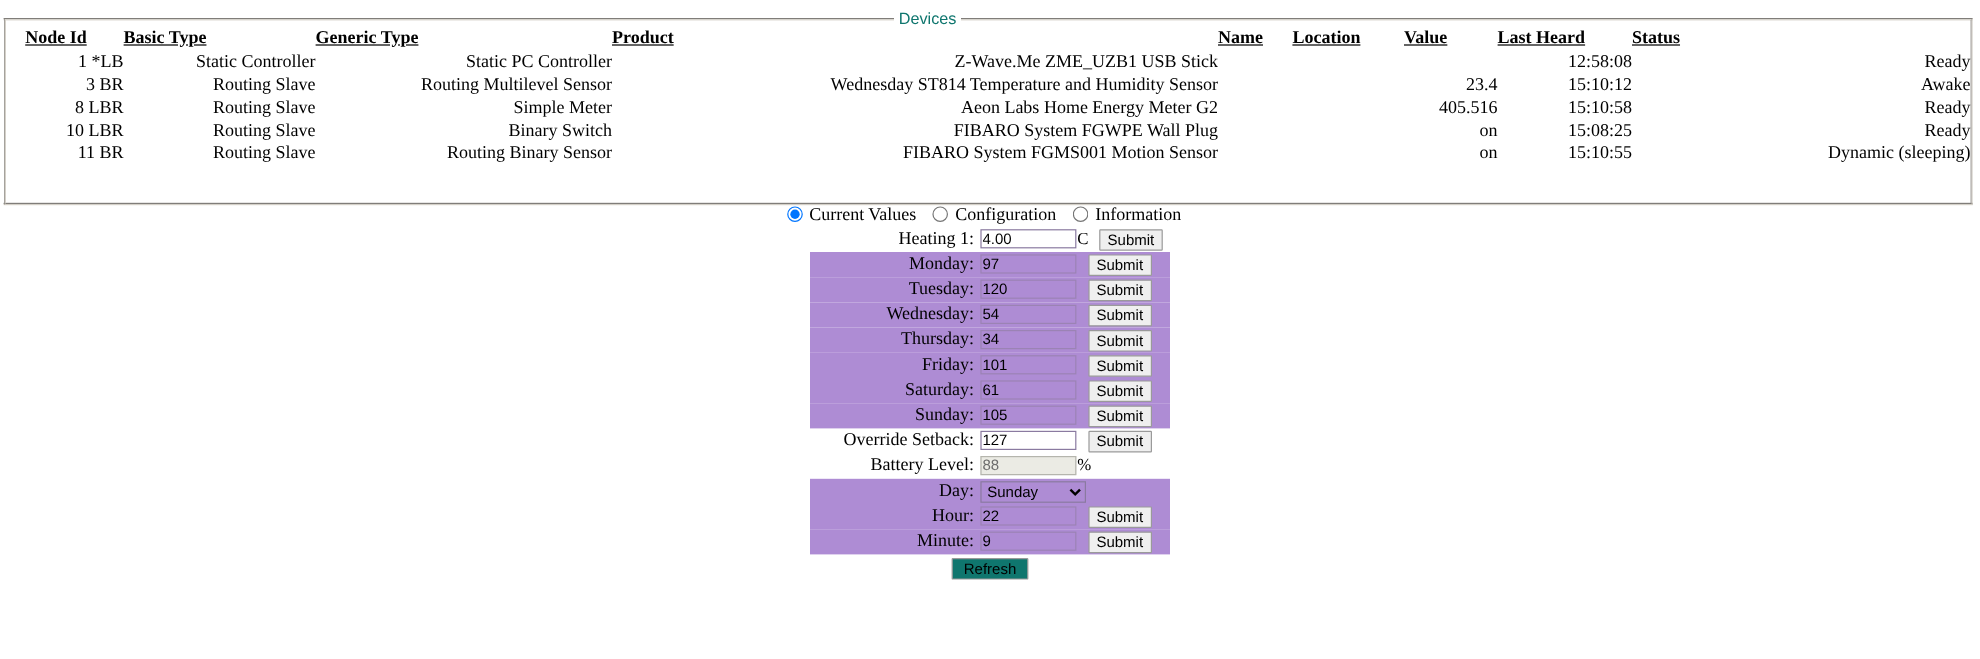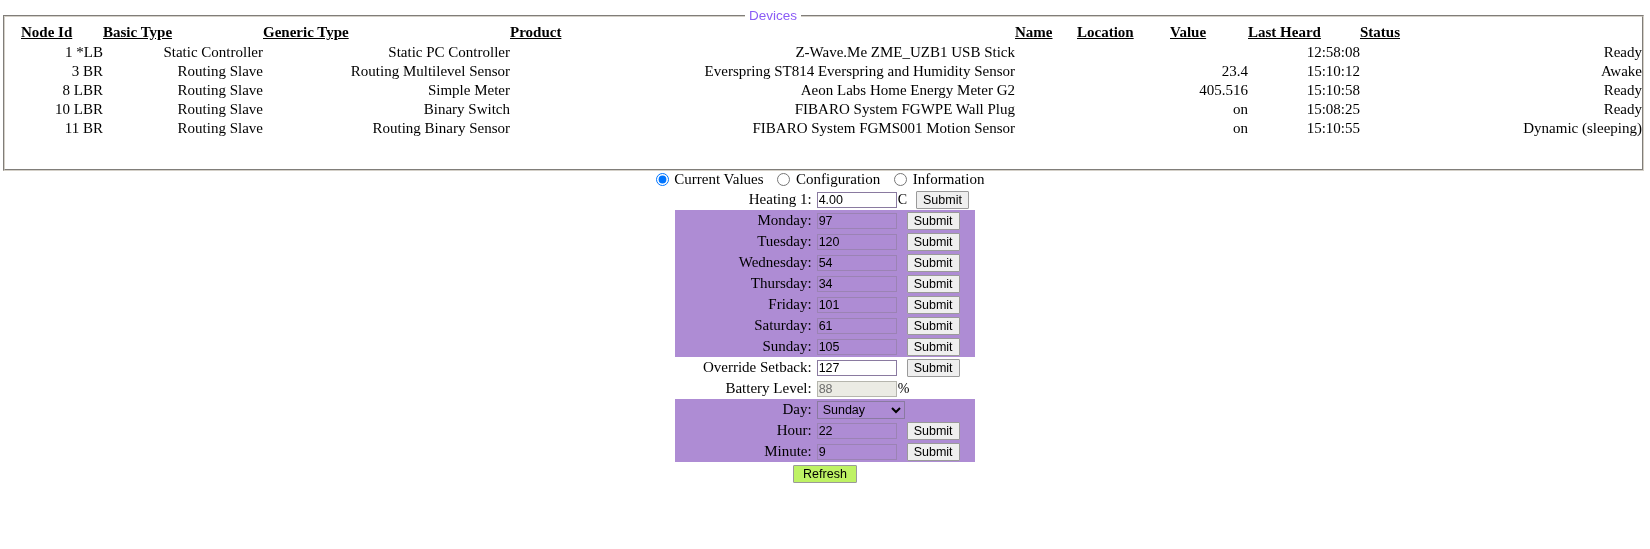--- a/index.html
+++ b/index.html
@@ -27,21 +27,21 @@
     border: 2px groove #d4d0c8;
     margin: 0;
     padding: 0;
     box-sizing: border-box;
   }
   .devices-legend {
     font-family: "Liberation Sans", "DejaVu Sans", sans-serif;
     font-size: 13.5px;
     padding: 0 4px;
     margin-left: 740px;
-    color: #8b5cf6;
+    color: #0f766e;
   }
 
   .dev-table {
     border-collapse: collapse;
     width: 100%;
     margin-top: 1px;
   }
   .dev-table th {
     text-align: left;
     font-weight: bold;
@@ -173,21 +173,21 @@
     color: #000;
     cursor: pointer;
   }
   .refresh-wrap {
     margin-top: 3px;
   }
   button.refresh {
     font-family: "Liberation Sans", "DejaVu Sans", sans-serif;
     font-size: 12.5px;
     padding: 1px 9px;
-    background: #bef264;
+    background: #0f766e;
     border: 1px solid #9a9a9a;
     border-radius: 1px;
     color: #000;
     cursor: pointer;
   }
   .spacer { width: 57px; }
 </style>
 </head>
 <body>
 
@@ -216,21 +216,21 @@
         <td class="c-name"></td>
         <td class="c-location"></td>
         <td class="c-value"></td>
         <td class="c-heard">12:58:08</td>
         <td class="c-status">Ready</td>
       </tr>
       <tr>
         <td class="c-node">3 BR</td>
         <td class="c-basic">Routing Slave</td>
         <td class="c-generic">Routing Multilevel Sensor</td>
-        <td class="c-product">Everspring ST814 Everspring and Humidity Sensor</td>
+        <td class="c-product">Wednesday ST814 Temperature and Humidity Sensor</td>
         <td class="c-name"></td>
         <td class="c-location"></td>
         <td class="c-value">23.4</td>
         <td class="c-heard">15:10:12</td>
         <td class="c-status">Awake</td>
       </tr>
       <tr>
         <td class="c-node">8 LBR</td>
         <td class="c-basic">Routing Slave</td>
         <td class="c-generic">Simple Meter</td>

